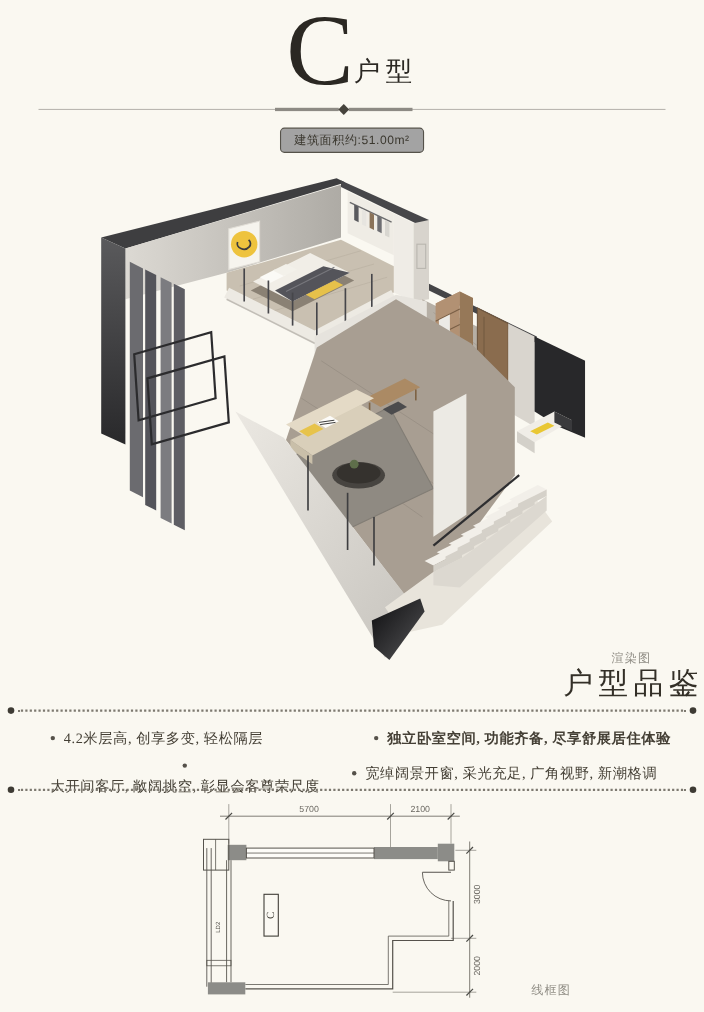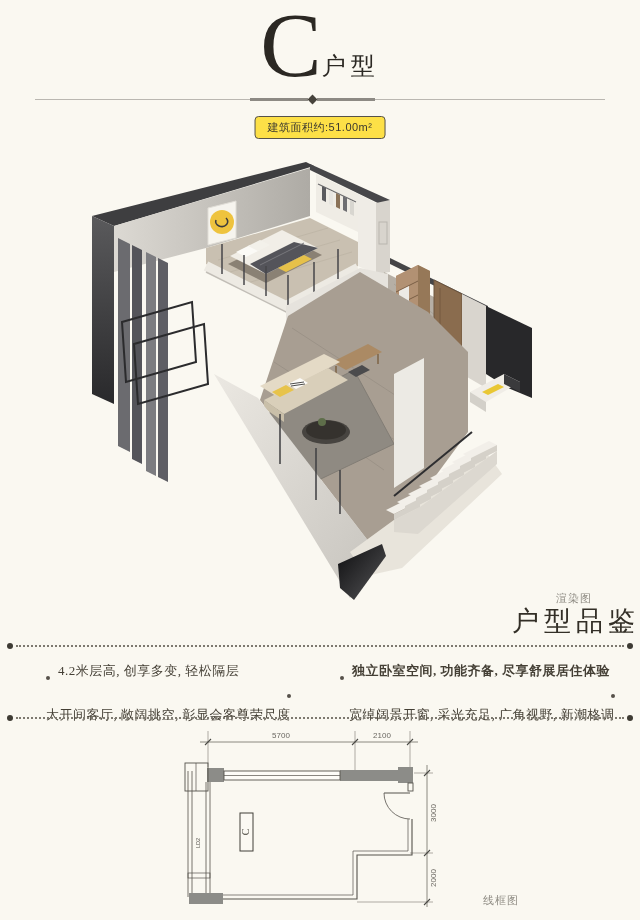--- a/index.html
+++ b/index.html
@@ -16,40 +16,40 @@
   .td-line{position:absolute;top:3px;left:0;right:0;height:1px;background:#bab7b1;}
   .td-bar{position:absolute;top:2px;height:3px;background:#8d8a84;}
   .td-bar.l{left:215px;width:58px;}
   .td-bar.r{left:282px;width:58px;}
   .td-diamond{position:absolute;top:0;left:274px;width:7px;height:7px;background:#46433c;
               transform:rotate(45deg);}
 
   .area-badge{position:absolute;top:116px;left:50%;transform:translateX(-50%);
               border:1px solid #55524a;border-radius:4px;padding:3px 12px;
               font-size:11px;letter-spacing:.5px;color:#3b382f;
-              font-family:"Liberation Sans","DejaVu Sans",sans-serif;background:#fde047;}
+              font-family:"Liberation Sans","DejaVu Sans",sans-serif;background:#a3a3a3;}
 
   
   .render-svg{position:absolute;left:88px;top:152px;width:444px;height:452px;}
   .render-caption{position:absolute;top:591px;right:48px;font-size:11px;color:#8f8c84;
                   letter-spacing:1px;margin-left:11px;}
 
   
   .features-title{position:absolute;top:603px;left:0;right:0;text-align:right;
                   font-size:27px;letter-spacing:5px;color:#332f27;}
   .dotted-divider{position:absolute;left:7px;width:626px;display:flex;align-items:center;}
   .dotted-divider.d1{top:643px;} .dotted-divider.d2{top:715px;}
   .dd-dot{width:6px;height:6px;border-radius:50%;background:#3e3b34;flex:none;}
   .dd-line{flex:1;height:0;border-top:2px dotted #7d7970;margin:0 3px;}
 
-  .feature-item{position:absolute;display:flex;align-items:flex-end;gap:8px;
+  .feature-item{position:absolute;display:flex;align-items:center;gap:8px;
                 font-size:13px;letter-spacing:.5px;color:#443f35;white-space:nowrap;}
   .fi-dot{width:4px;height:4px;border-radius:50%;background:#55514a;flex:none;}
   .fi-0{left:46px;top:662px;} .fi-1{left:46px;top:694px;flex-direction:column;}
-  .fi-2{left:340px;top:662px;font-weight:bold;} .fi-3{left:349px;top:694px;flex-direction:column;}
+  .fi-2{left:340px;top:662px;font-weight:bold;} .fi-3{left:320px;top:694px;}
 
   
   .plan-svg{position:absolute;left:170px;top:725px;width:300px;height:190px;}
   .plan-caption{position:absolute;left:483px;top:893px;font-size:11px;color:#8f8c84;
                 letter-spacing:1px;}
   .plan-txt{font-family:"Liberation Sans","DejaVu Sans",sans-serif;fill:#6b6862;font-size:8px;}
 </style>
 </head>
 <body>
 

